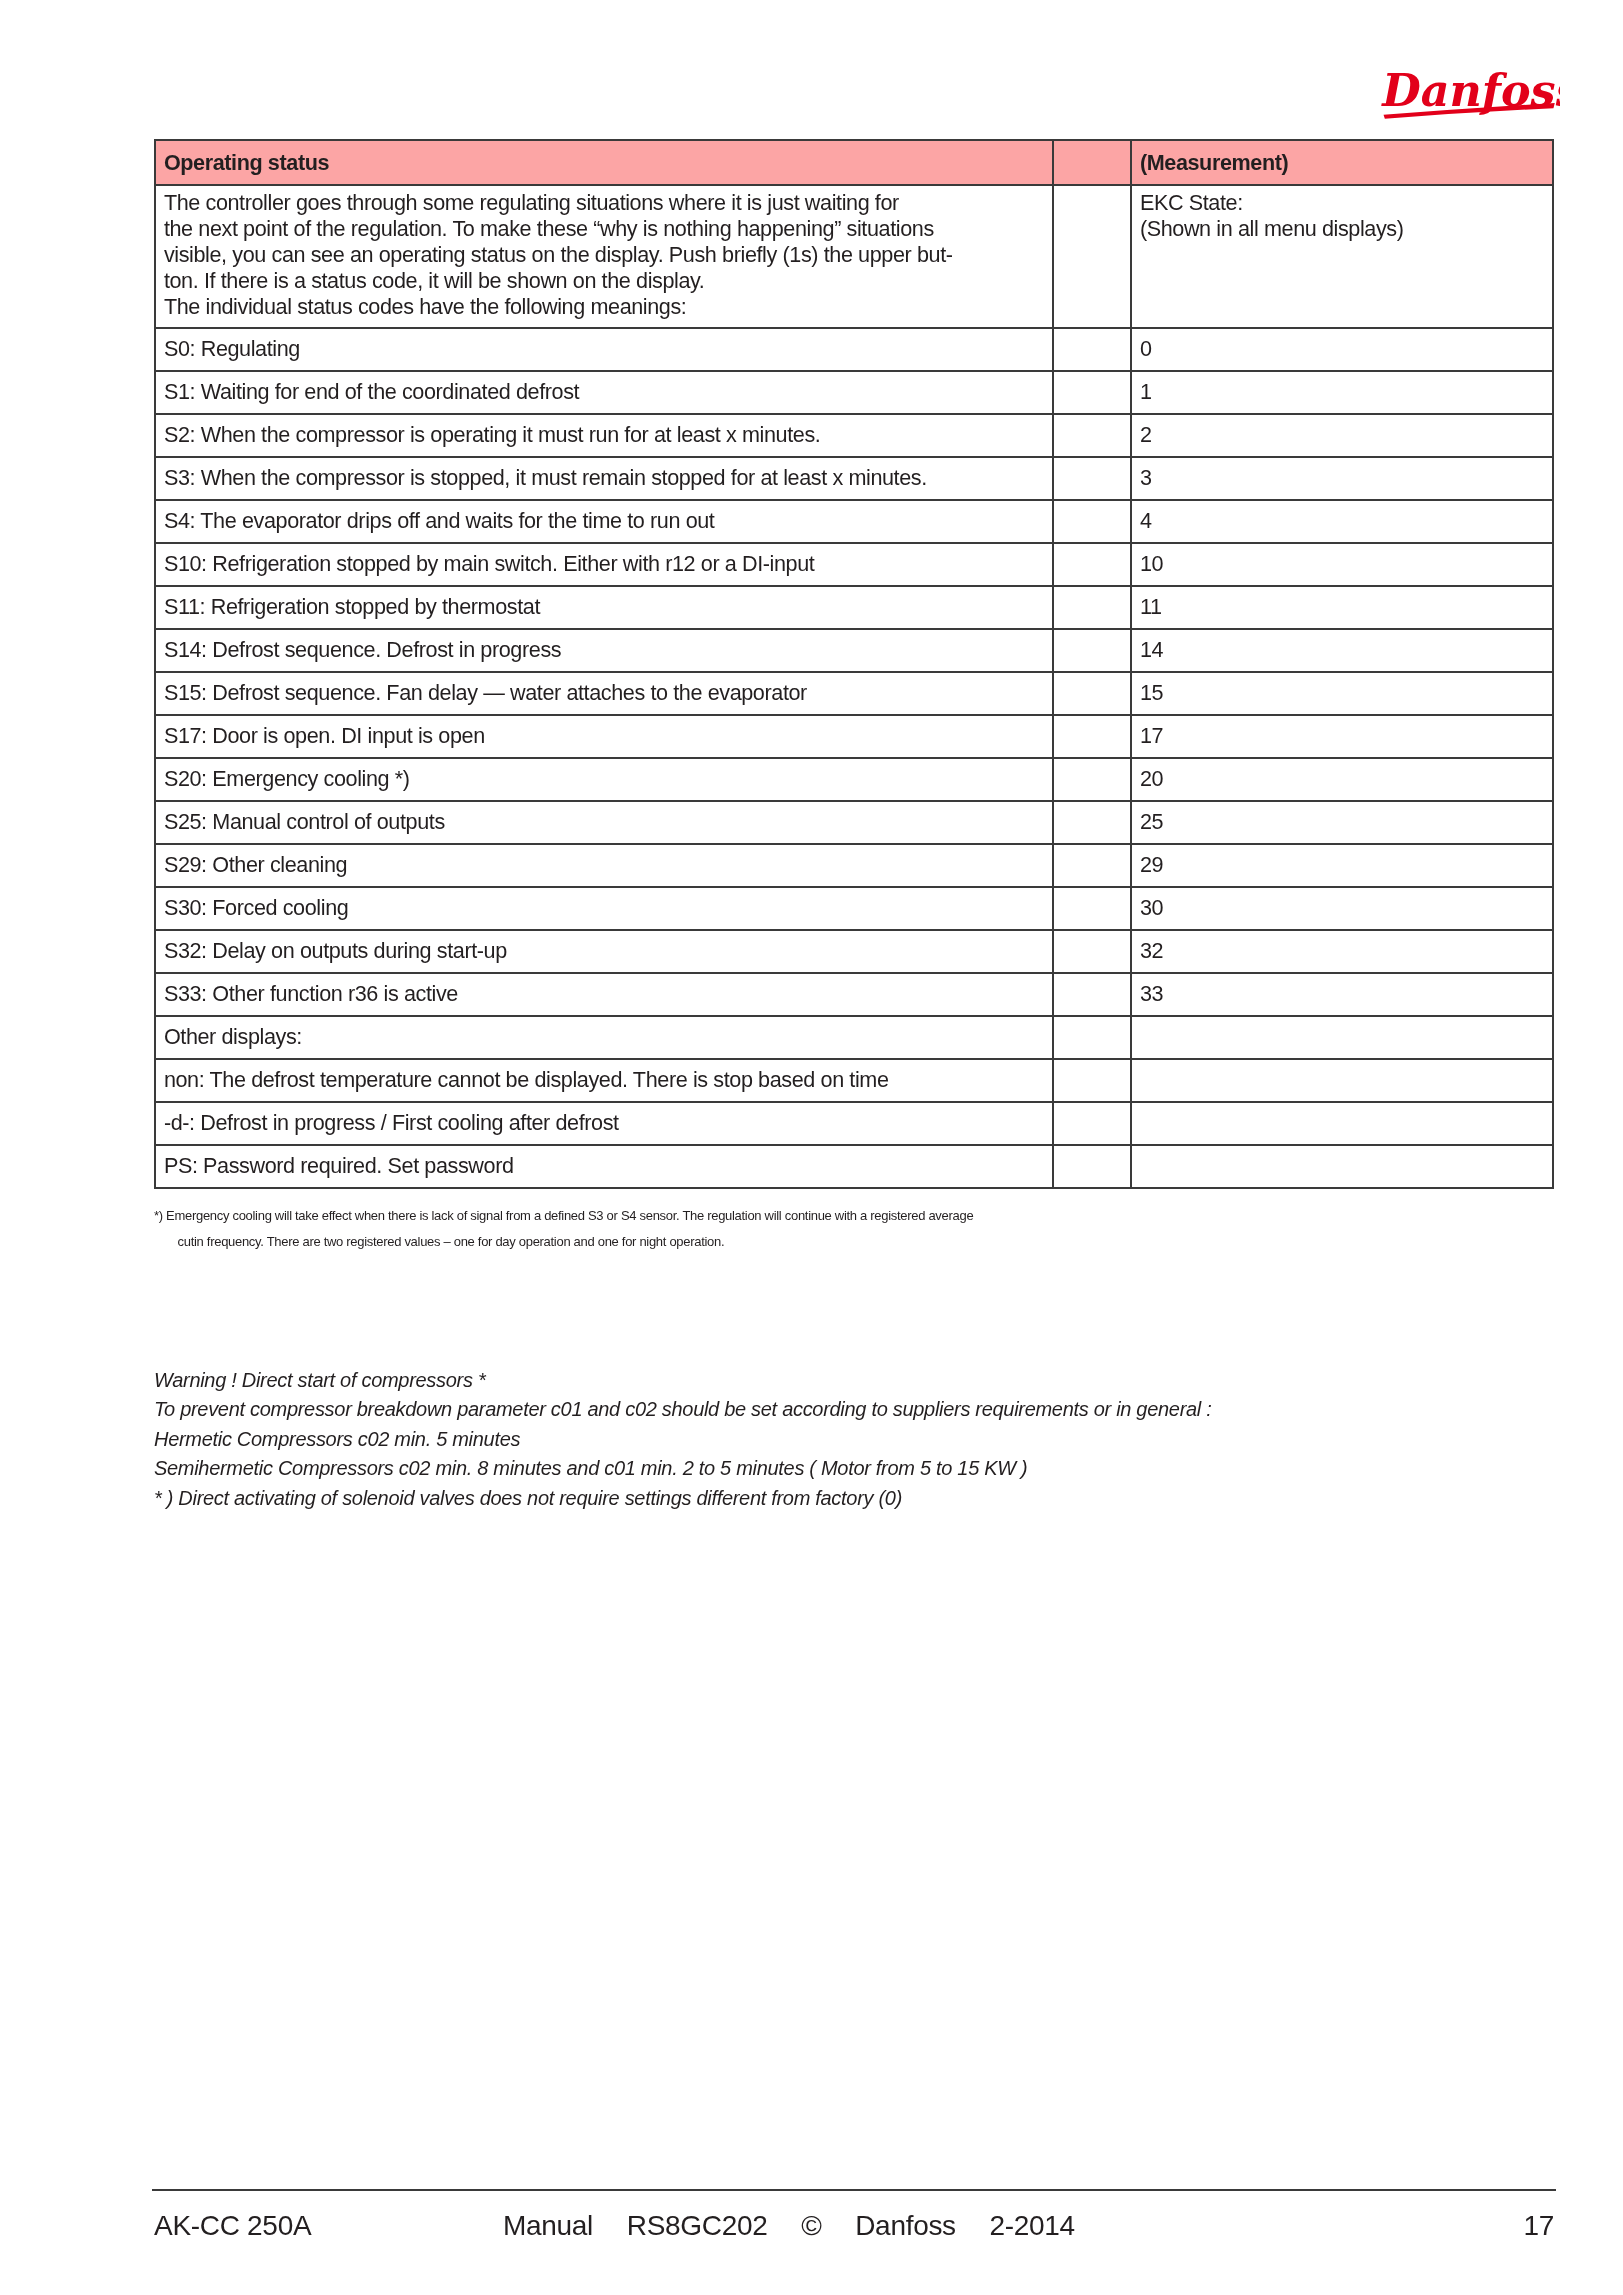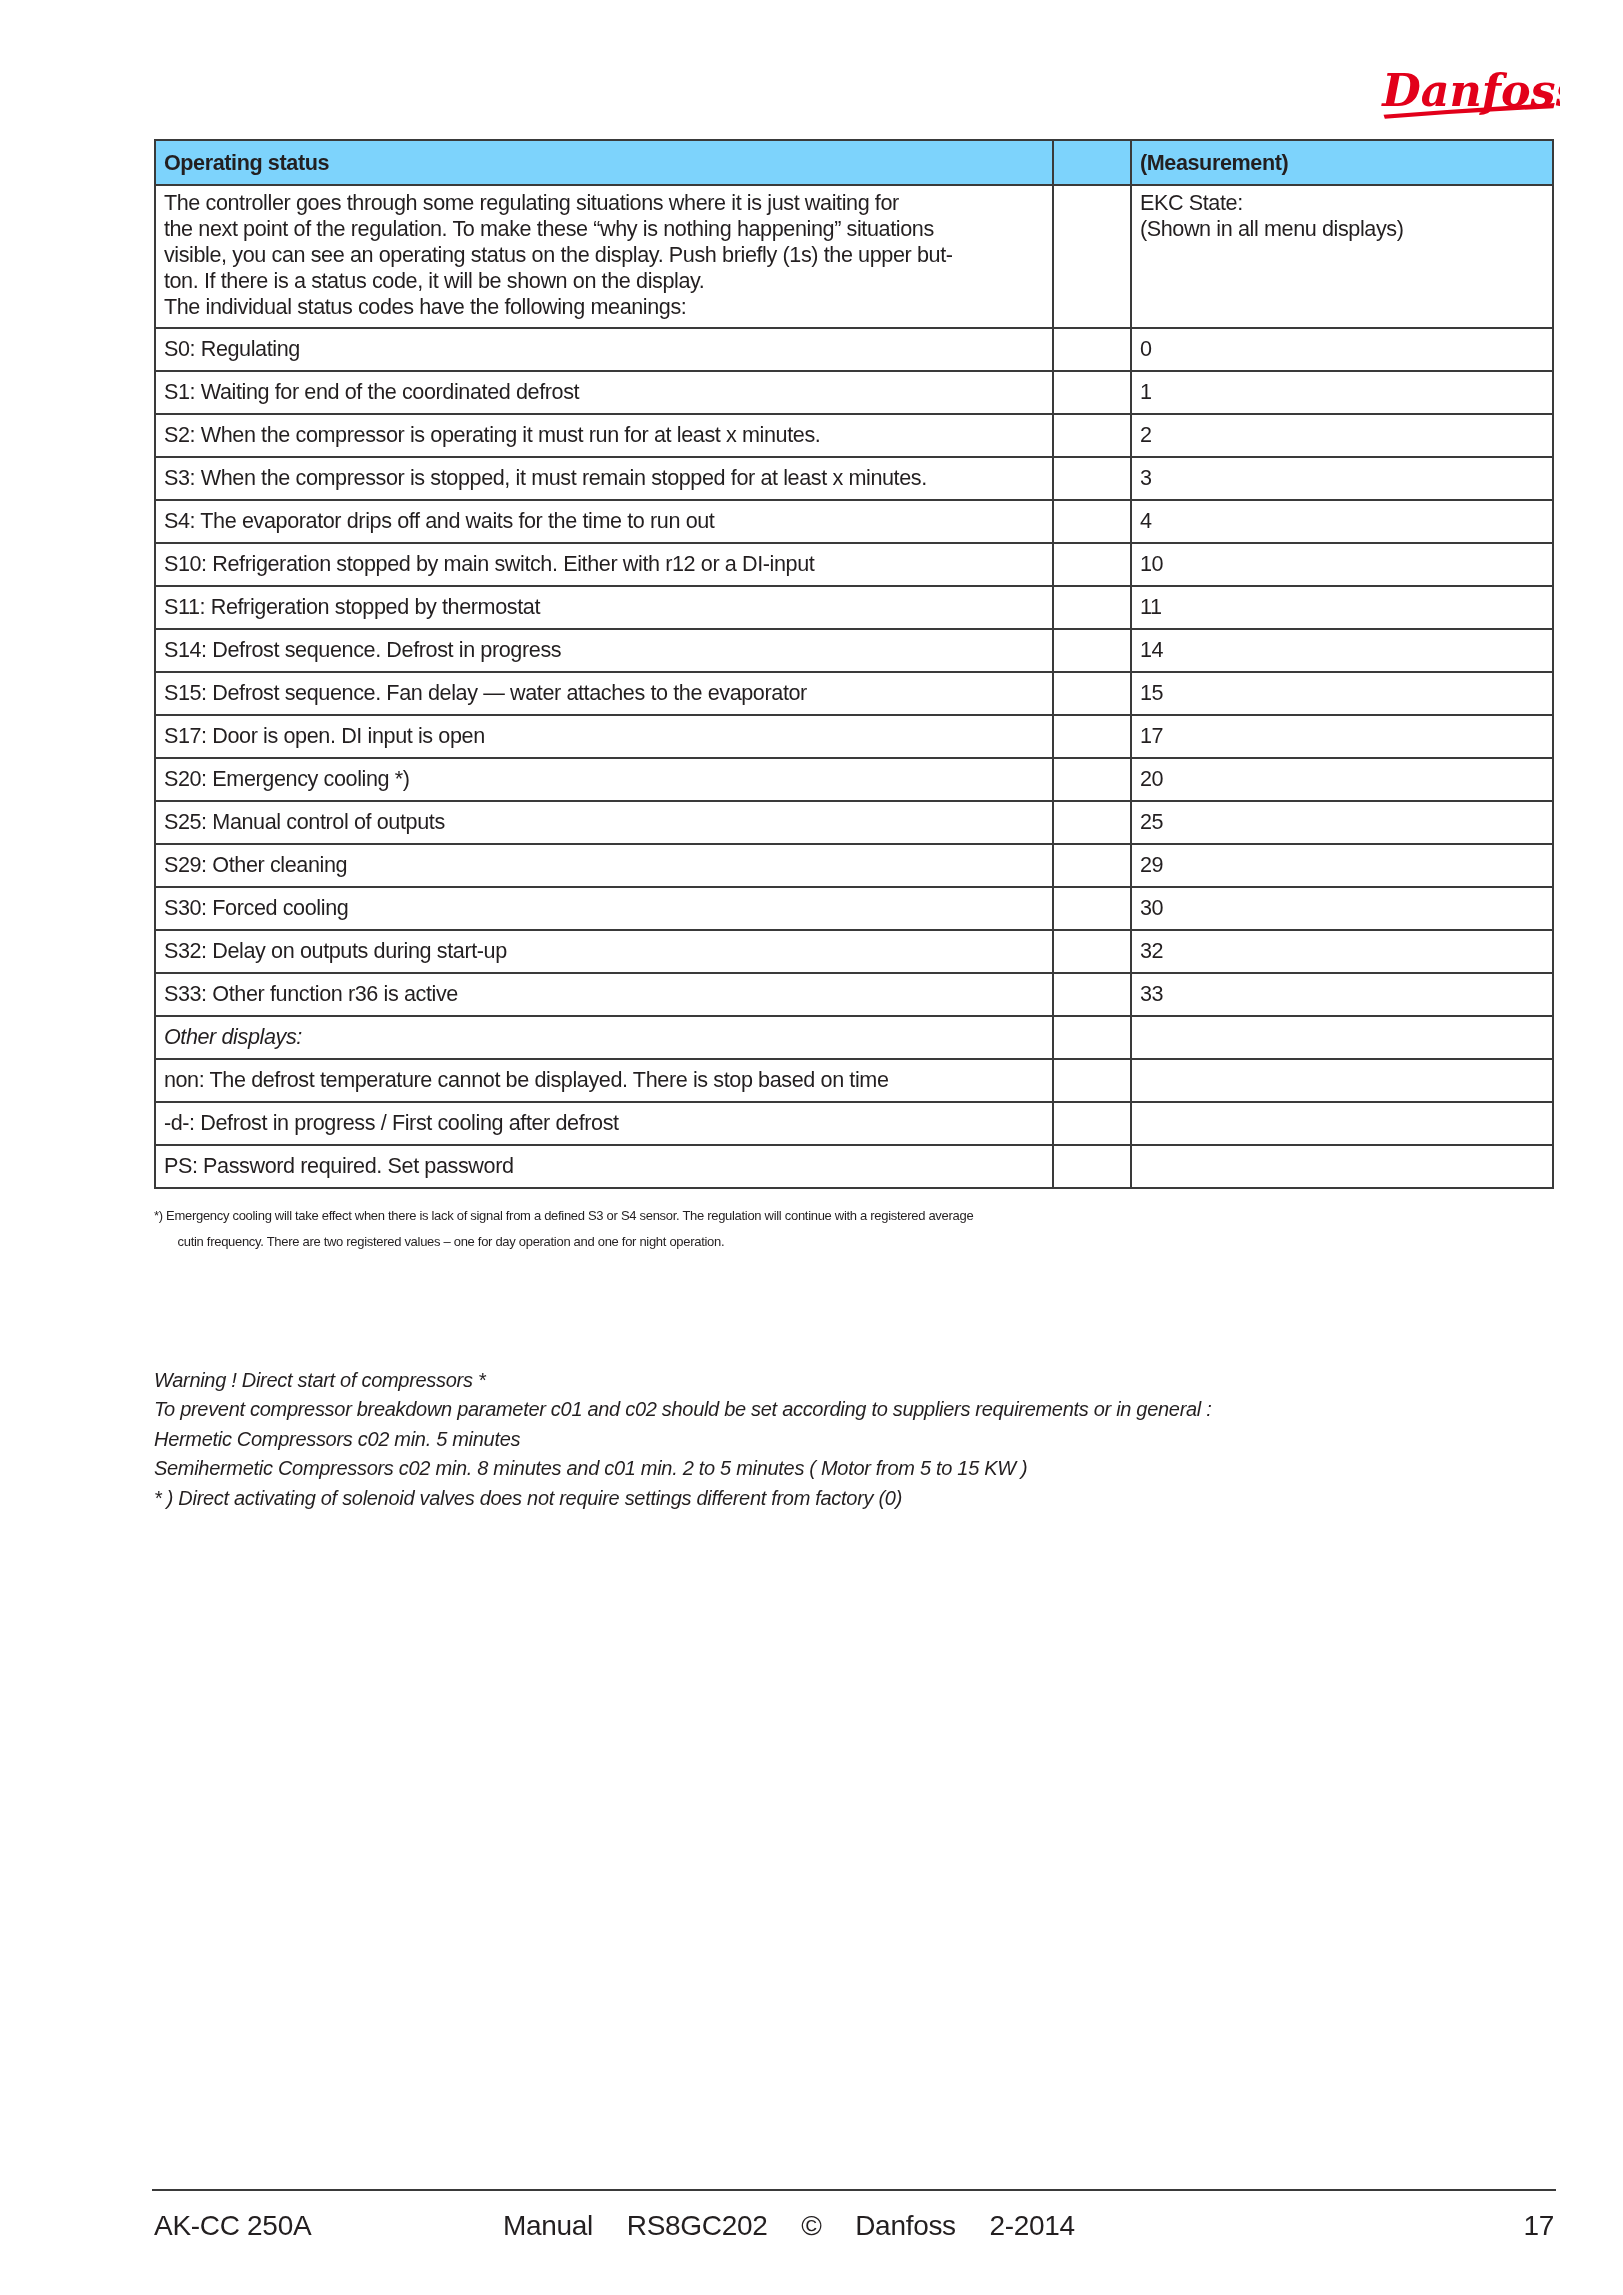--- a/index.html
+++ b/index.html
@@ -2,25 +2,25 @@
 <html style="font-size:10.5px"><head>
 <meta charset="utf-8">
 <style>
   html, body { margin:0; padding:0; background:#ffffff; }
   body { width:1623px; height:2295px; position:relative; overflow:hidden;
          font-family:"Liberation Sans", sans-serif; color:#231f20; }
   .logo { position:absolute; left:1377px; top:52px; width:183px; height:72px; }
   .tbl { position:absolute; left:154px; top:139px; width:1400px; border-collapse:collapse; table-layout:fixed; }
   .tbl td, .tbl th { border:2px solid #3a3a3a; padding:0 7.9px; font-size:21.6px; line-height:26px;
                      vertical-align:top; text-align:left; font-weight:normal; letter-spacing:-0.4px; }
-  .tbl th { background:#7dd3fc; font-weight:bold; height:43px; vertical-align:middle; }
+  .tbl th { background:#fca5a5; font-weight:bold; height:43px; vertical-align:middle; }
   .tbl tr.body td { height:41px; vertical-align:middle; padding-top:0; }
   .tbl tr.intro td { height:137px; padding-top:3.9px; }
   .col1 { width:877px; } .col2 { width:76px; } .col3 { width:412px; }
-  .italic { font-style:italic; }
+  .italic { }
   .footnote { position:absolute; left:154px; top:1203px; width:1407px; font-size:13px; line-height:26px; letter-spacing:-0.3px; }
   .footnote .l2 { padding-left:23.6px; display:block; }
   .warning { position:absolute; left:154px; top:1366px; width:1407px; font-size:20px; line-height:29.4px; letter-spacing:-0.3px;font-style:italic; }
   .warning div { white-space:nowrap; }
   .footer-rule { position:absolute; left:152px; top:2189px; width:1404px; height:2px; background:#3a3a3a; }
   .footer { position:absolute; top:2213px; font-size:28px; line-height:26px; letter-spacing:-0.3px; }
   .f-left { left:154px; }
   .f-mid { left:503px; word-spacing:11.8px; }
   .f-mid span { margin-right:14.4px; }
   .f-right { right:69px; }

